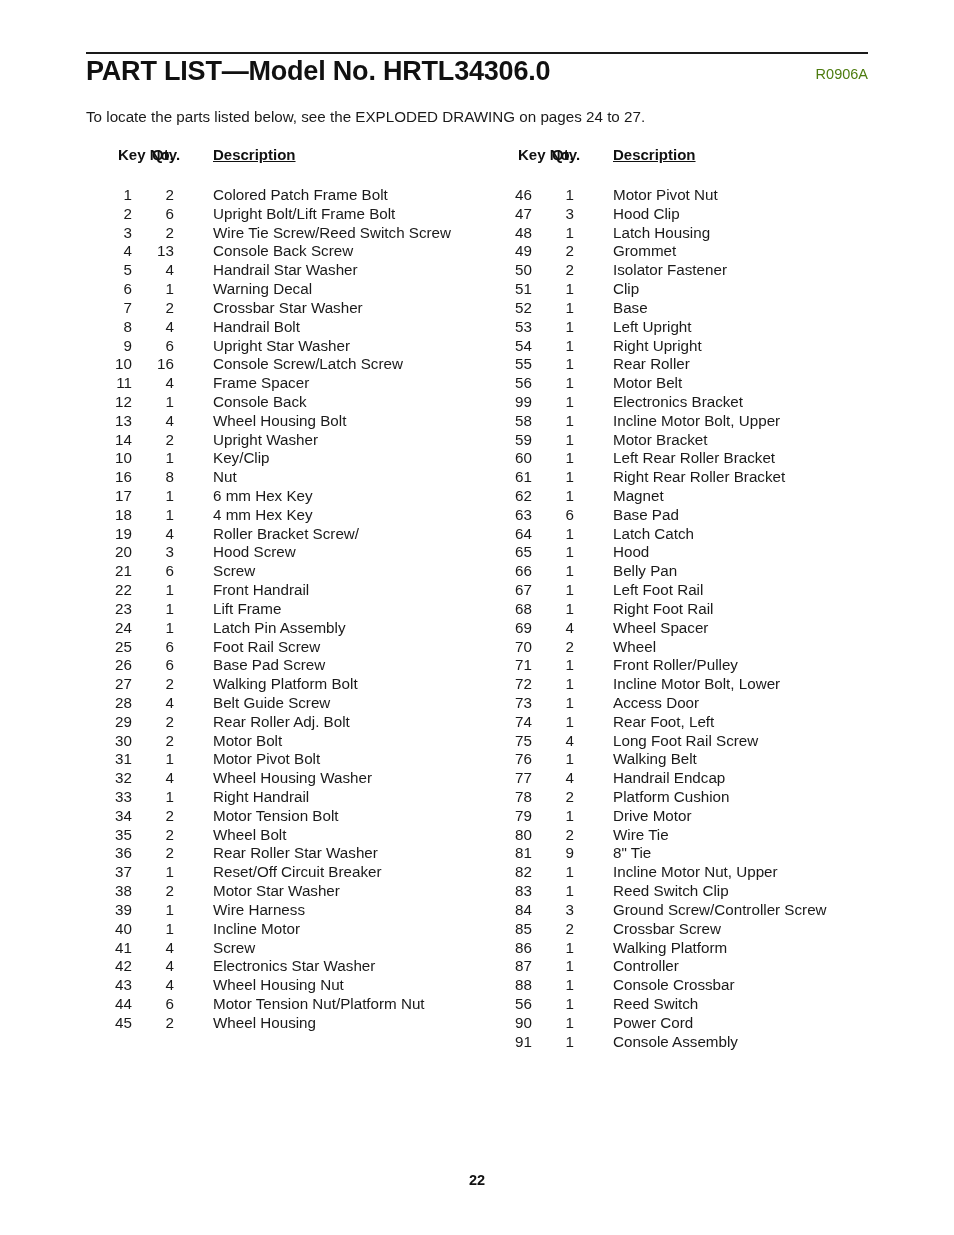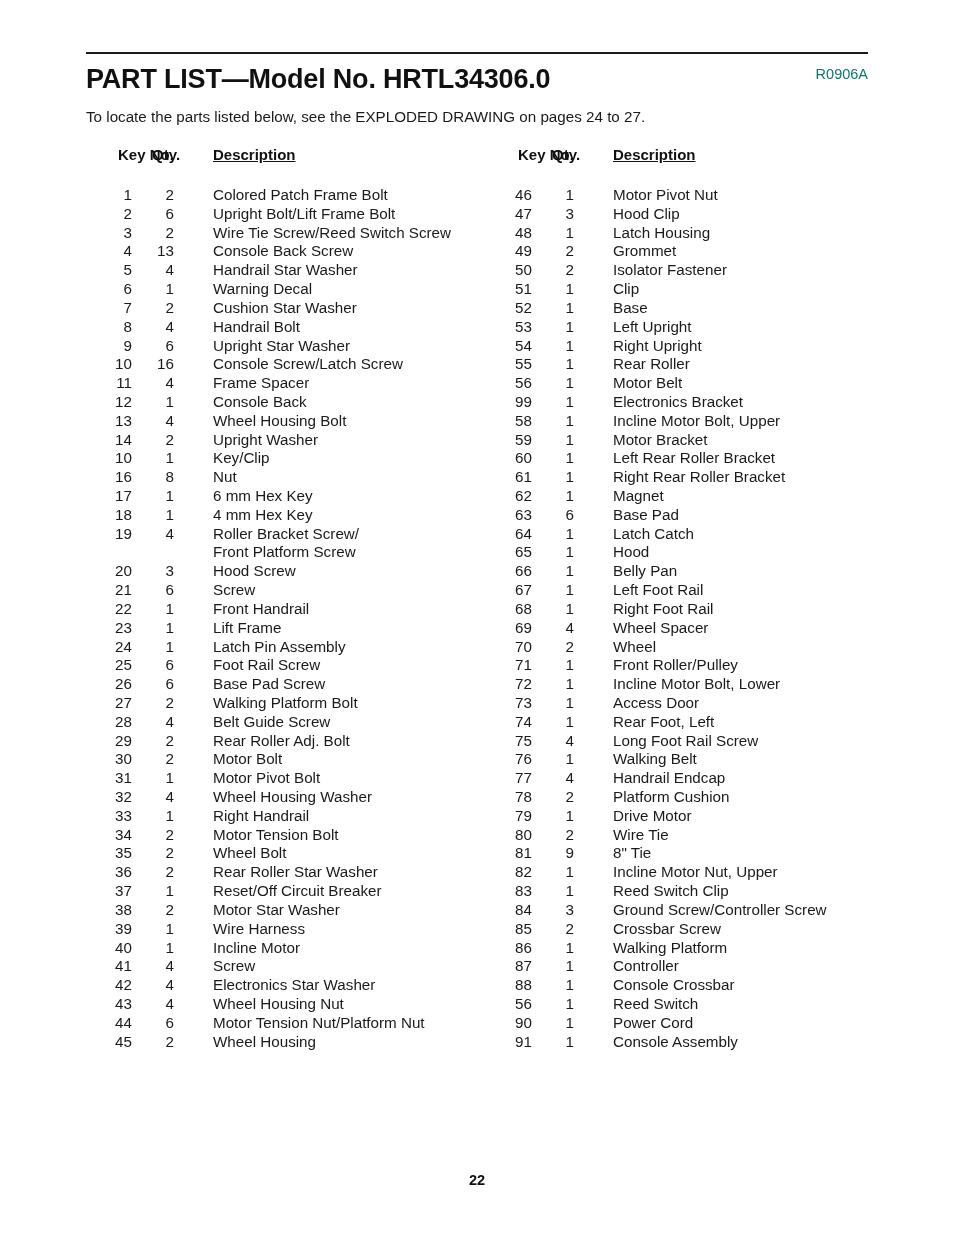--- a/index.html
+++ b/index.html
@@ -33,30 +33,29 @@
   }
   .title {
     position: absolute;
     left: 86px;
     top: 56px;
     font-size: 27px;
     font-weight: bold;
     letter-spacing: -0.2px;
     white-space: nowrap;
     color: #111111;
-    margin-top: 8px;
   }
   .revcode {
     position: absolute;
     left: 668px;
     top: 66px;
     width: 200px;
     text-align: right;
     font-size: 14.5px;
-    color: #0f766e;
+    color: #4d7c0f;
     white-space: nowrap;
   }
   .subtitle {
     position: absolute;
     left: 86px;
     top: 108px;
     font-size: 15.2px;
     color: #1a1a1a;
     white-space: nowrap;
   }
@@ -188,21 +187,21 @@
           <span class="cell-desc">Handrail Star Washer</span>
         </div>
         <div class="row">
           <span class="cell-key">6</span>
           <span class="cell-qty">1</span>
           <span class="cell-desc">Warning Decal</span>
         </div>
         <div class="row">
           <span class="cell-key">7</span>
           <span class="cell-qty">2</span>
-          <span class="cell-desc">Cushion Star Washer</span>
+          <span class="cell-desc">Crossbar Star Washer</span>
         </div>
         <div class="row">
           <span class="cell-key">8</span>
           <span class="cell-qty">4</span>
           <span class="cell-desc">Handrail Bolt</span>
         </div>
         <div class="row">
           <span class="cell-key">9</span>
           <span class="cell-qty">6</span>
           <span class="cell-desc">Upright Star Washer</span>
@@ -249,25 +248,20 @@
         </div>
         <div class="row">
           <span class="cell-key">18</span>
           <span class="cell-qty">1</span>
           <span class="cell-desc">4 mm Hex Key</span>
         </div>
         <div class="row">
           <span class="cell-key">19</span>
           <span class="cell-qty">4</span>
           <span class="cell-desc">Roller Bracket Screw/</span>
-        </div>
-        <div class="row">
-          <span class="cell-key"></span>
-          <span class="cell-qty"></span>
-          <span class="cell-desc">Front Platform Screw</span>
         </div>
         <div class="row">
           <span class="cell-key">20</span>
           <span class="cell-qty">3</span>
           <span class="cell-desc">Hood Screw</span>
         </div>
         <div class="row">
           <span class="cell-key">21</span>
           <span class="cell-qty">6</span>
           <span class="cell-desc">Screw</span>

